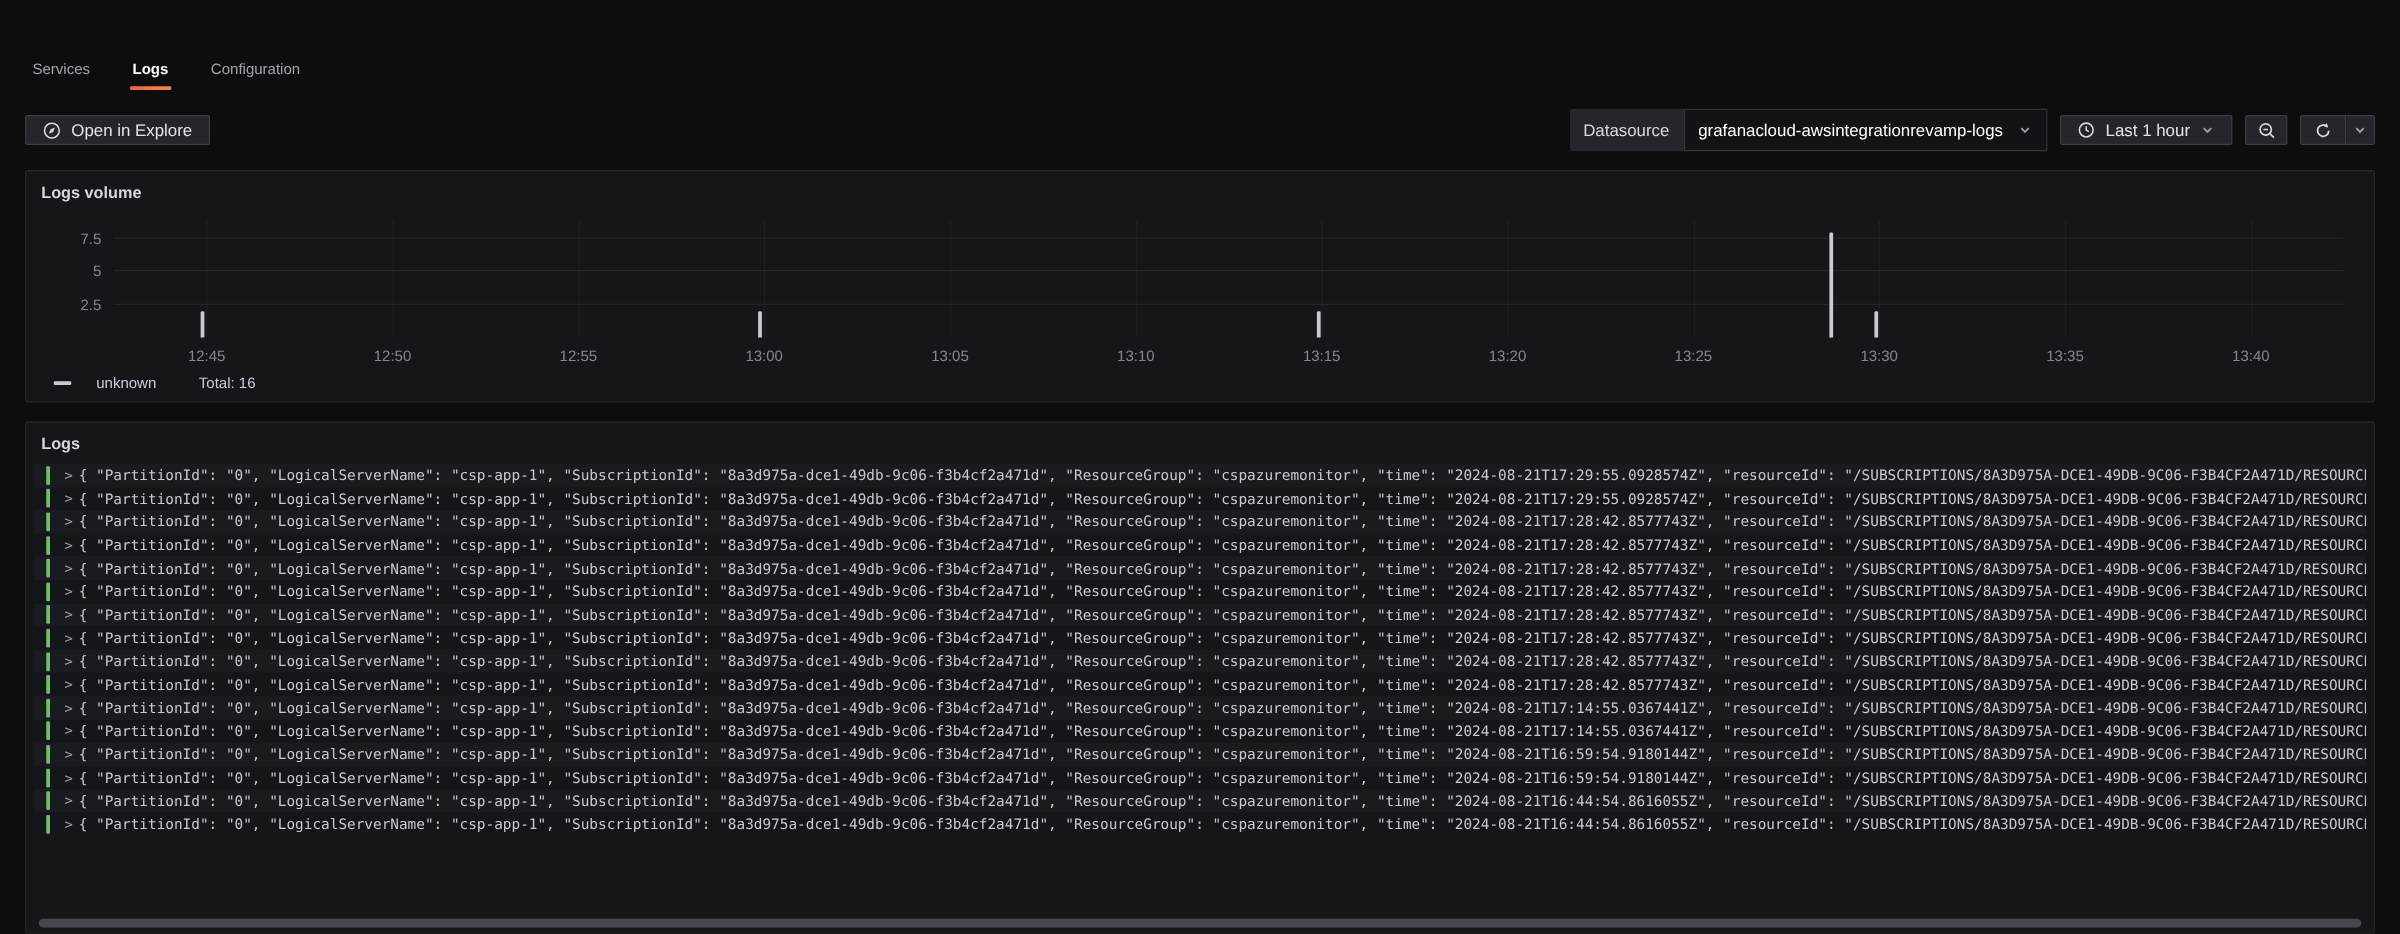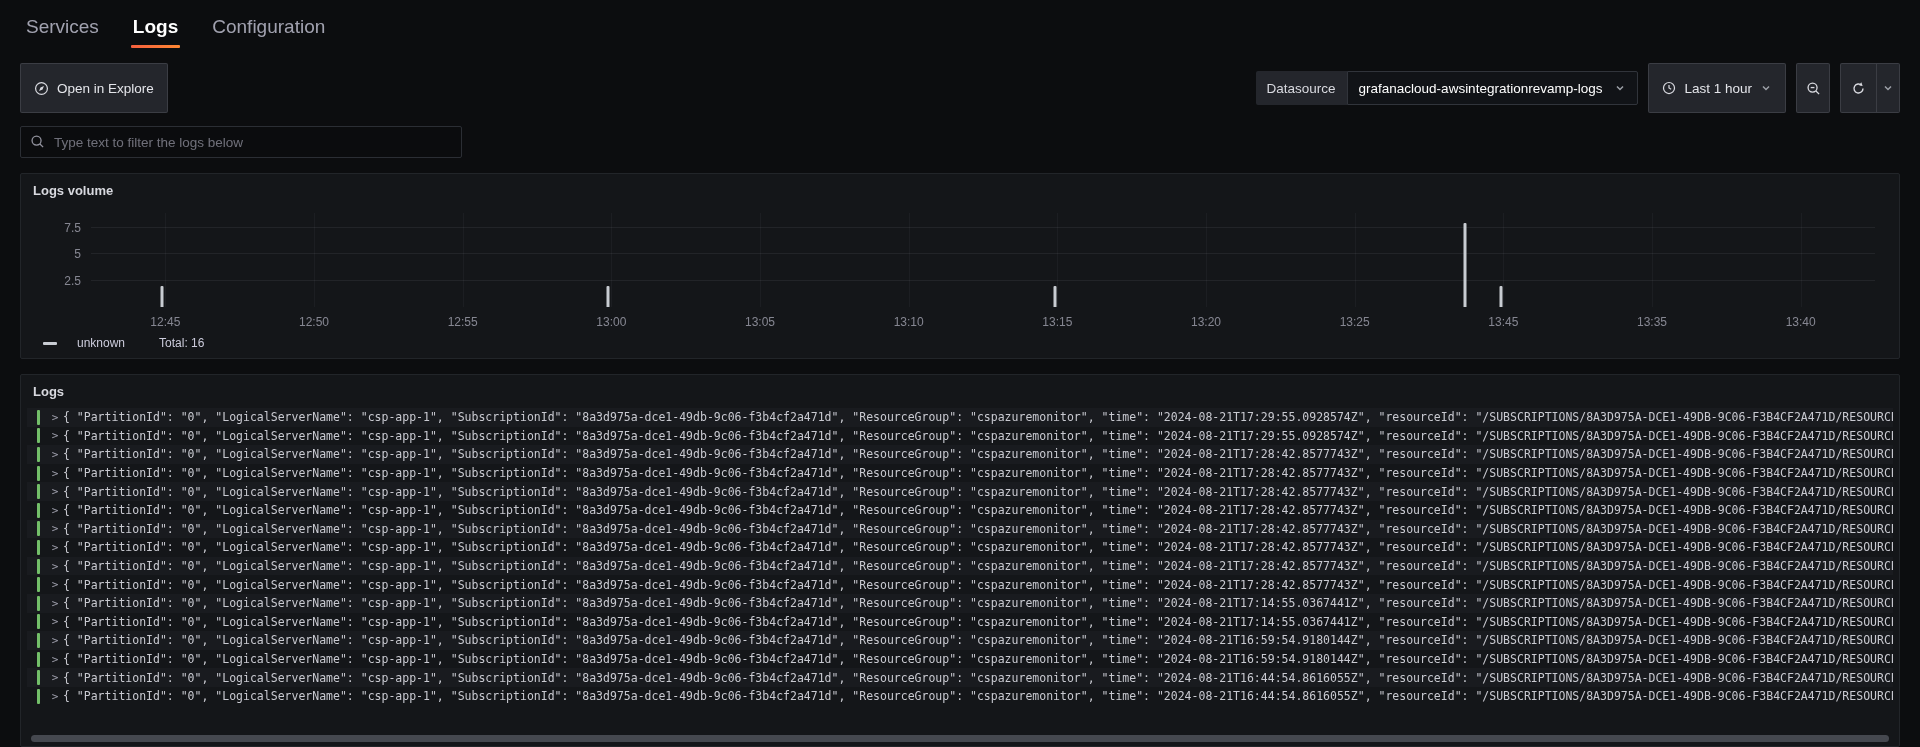--- a/index.html
+++ b/index.html
@@ -10,28 +10,28 @@
     font-family: "Liberation Sans", sans-serif;
   }
   .page { display: flex; flex-direction: column; height: 747px; width: 1920px; }
 
   
   .app-header { display: flex; align-items: center; gap: 13px; padding: 12px 22px 2px 22px; }
   .app-title { font-size: 26px; font-weight: 500; color: #ffffff; letter-spacing: .2px; }
 
   
   .tabs { display: flex; gap: 30px; padding: 8px 24px 0 24px; }
-  .tab { font-size: 19px; color: rgba(204,204,220,.78); padding: 8px 2px 10px 2px; cursor: pointer; position: relative; }
+  .tab { font-size: 12px; color: rgba(204,204,220,.78); padding: 8px 2px 10px 2px; cursor: pointer; position: relative; margin-top: 32px; }
   .tab.active { color: #ffffff; font-weight: 600; }
   .tab.active::after { content: ""; position: absolute; left: 0; right: 0; bottom: 0; height: 3px;
     background: linear-gradient(90deg, #f55f3e, #ff8833); border-radius: 1px; }
 
   
   .toolbar { display: flex; align-items: center; justify-content: space-between; margin: 15px 20px 0 20px; }
-  .btn { display: inline-flex; align-items: center; gap: 8px; height: 50px; padding: 0 13px;
+  .btn { display: inline-flex; align-items: center; gap: 8px; height: 24px; padding: 0 13px;
     background: #24262c; border: 1px solid rgba(204,204,220,.14); border-radius: 2px;
     color: #e4e5ea; font-size: 13.5px; font-weight: 500; cursor: pointer; font-family: inherit; white-space: nowrap; }
   .toolbar-right { display: flex; align-items: center; gap: 10px; }
   .ds-picker { display: flex; align-items: stretch; height: 34px; }
   .ds-label { display: flex; align-items: center; padding: 0 11px; background: #24262c;
     border-radius: 2px 0 0 2px; font-size: 13.5px; font-weight: 500; color: #d9dae0; }
   .ds-value { display: flex; align-items: center; gap: 12px; padding: 0 11px; background: #111317;
     border: 1px solid #31343b; border-radius: 0 2px 2px 0; font-size: 13.5px; font-weight: 500;
     color: #ffffff; cursor: pointer; justify-content: space-between; }
   .icon-btn { width: 34px; padding: 0; justify-content: center; }
@@ -157,31 +157,20 @@
           <span>
             <svg width="12" height="12" viewBox="0 0 12 12" fill="none" stroke="#9da0a8" stroke-width="1.5">
                 <polyline points="3,4.5 6,7.5 9,4.5"></polyline>
               </svg>
           </span>
         </button>
       </div>
     </div>
   </div>
 
-  <div class="filter-row">
-    <div class="search-box">
-      <span class="search-icon">
-        <svg width="15" height="15" viewBox="0 0 16 16" fill="none" stroke="rgba(204,204,220,.7)" stroke-width="1.4">
-          <circle cx="7" cy="7" r="4.8"></circle>
-            <line x1="10.6" y1="10.6" x2="14" y2="14"></line>
-        </svg>
-      </span>
-      <input type="text" placeholder="Type text to filter the logs below" style="">
-    </div>
-  </div>
 
   <section class="panel volume-panel">
     <div class="panel-title">Logs volume</div>
     <div class="chart">
       <div class="plot">
           <div class="gl-h" style="bottom: 28.0899%;"></div>
           <div class="y-tick" style="bottom: 28.0899%;">2.5</div>
           <div class="gl-h" style="bottom: 56.1798%;"></div>
           <div class="y-tick" style="bottom: 56.1798%;">5</div>
           <div class="gl-h" style="bottom: 84.2697%;"></div>
@@ -198,21 +187,21 @@
           <div class="x-tick" style="left: 37.5%;">13:05</div>
           <div class="gl-v" style="left: 45.8333%;"></div>
           <div class="x-tick" style="left: 45.8333%;">13:10</div>
           <div class="gl-v" style="left: 54.1667%;"></div>
           <div class="x-tick" style="left: 54.1667%;">13:15</div>
           <div class="gl-v" style="left: 62.5%;"></div>
           <div class="x-tick" style="left: 62.5%; text-align: right;">13:20</div>
           <div class="gl-v" style="left: 70.8333%;"></div>
           <div class="x-tick" style="left: 70.8333%;">13:25</div>
           <div class="gl-v" style="left: 79.1667%;"></div>
-          <div class="x-tick" style="left: 79.1667%;">13:45</div>
+          <div class="x-tick" style="left: 79.1667%;">13:30</div>
           <div class="gl-v" style="left: 87.5%;"></div>
           <div class="x-tick" style="left: 87.5%;">13:35</div>
           <div class="gl-v" style="left: 95.8333%;"></div>
           <div class="x-tick" style="left: 95.8333%;">13:40</div>
           <div class="vbar" style="left: 4%; height: 22.4719%; background: rgb(200, 204, 210);"></div>
           <div class="vbar" style="left: 29%; height: 22.4719%; background: rgb(200, 204, 210);"></div>
           <div class="vbar" style="left: 54.0278%; height: 22.4719%; background: rgb(200, 204, 210);"></div>
           <div class="vbar" style="left: 77%; height: 89.8876%; background: rgb(200, 204, 210);"></div>
           <div class="vbar" style="left: 79.0278%; height: 22.4719%; background: rgb(200, 204, 210);"></div>
         </div>

